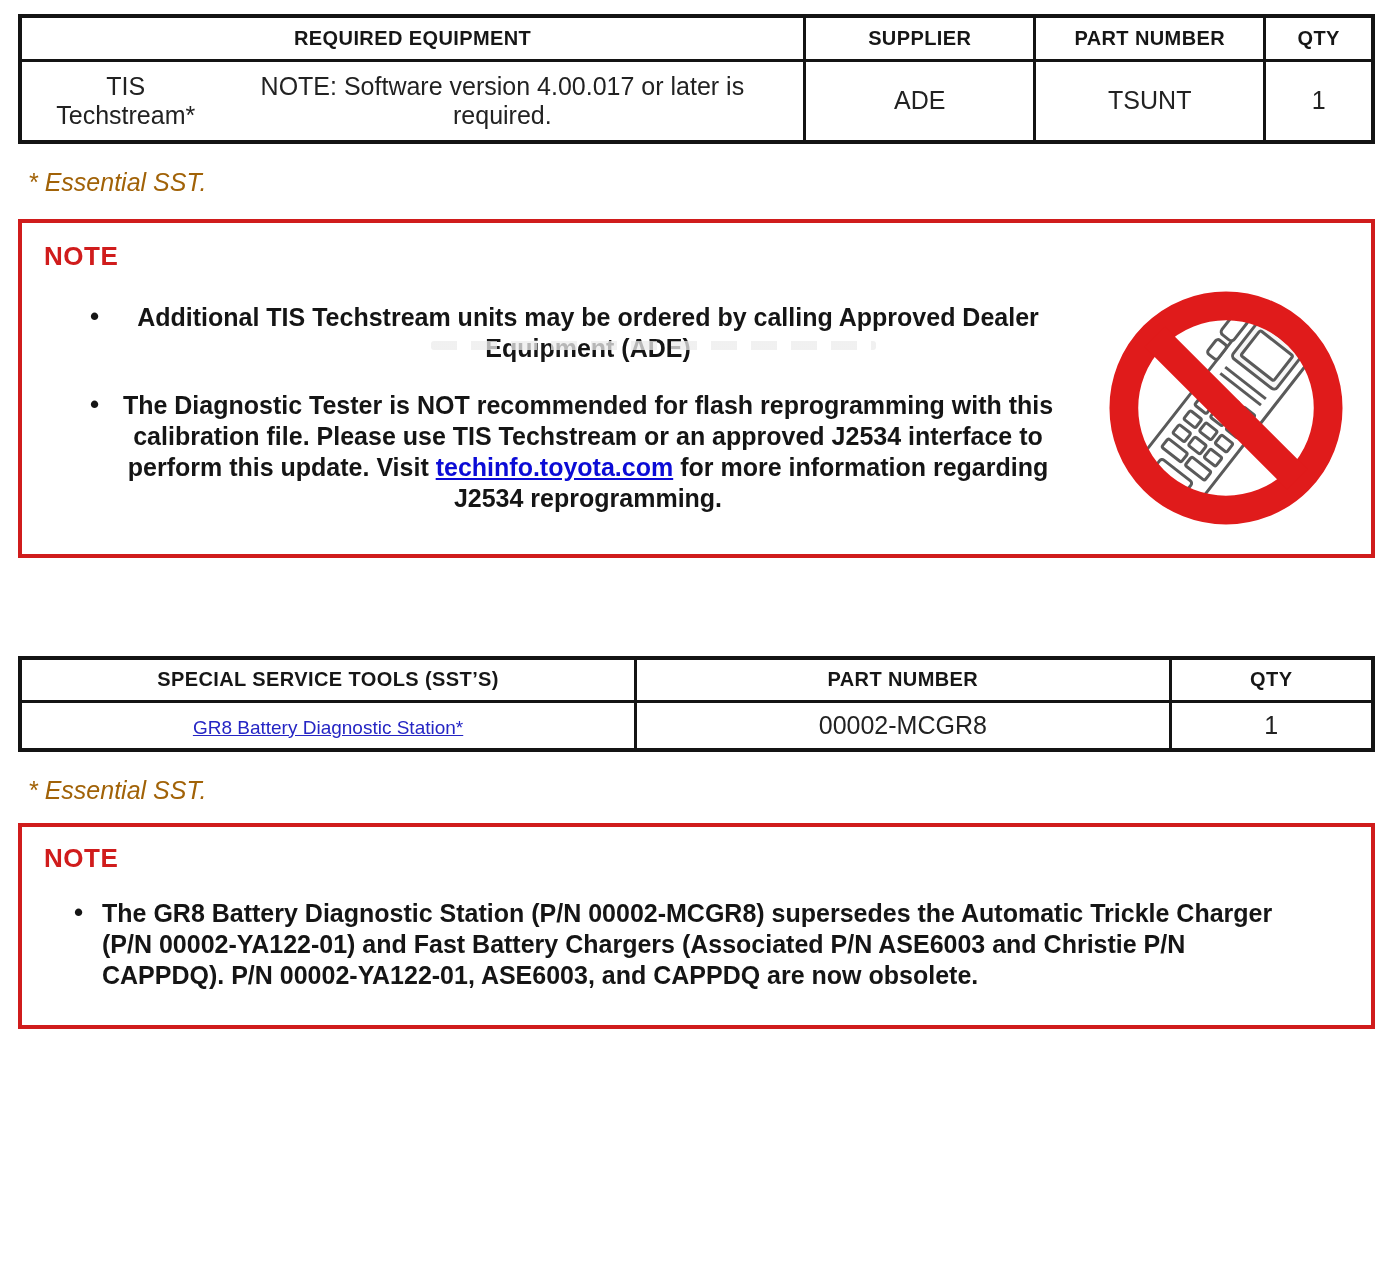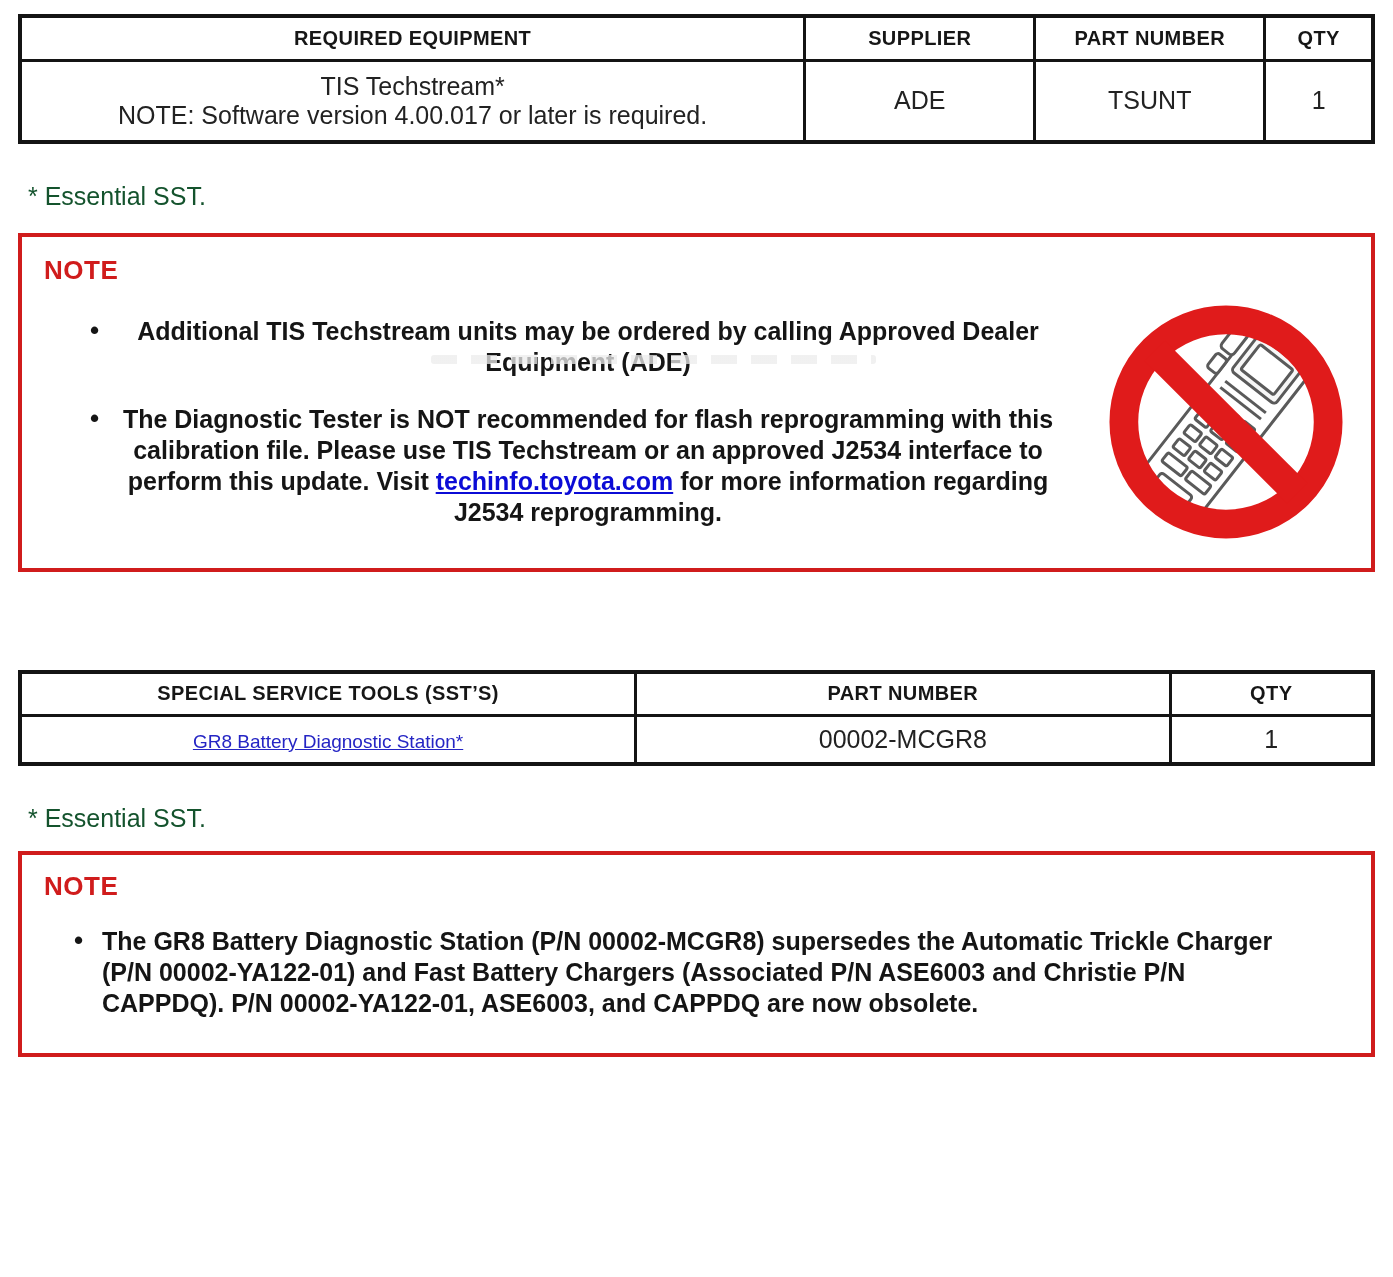--- a/index.html
+++ b/index.html
@@ -43,21 +43,21 @@
   .equip-col3 { width: 17%; }
   .equip-col4 { width: 8%; }
   td.equip-cell {
     height: 100px;
     text-align: left;
     padding: 10px 14px;
   }
   .equip-cell-inner {
     height: 100%;
     display: flex;
-    flex-direction: column;
+    flex-direction: row;
     justify-content: center;
   }
   
   .sst-col1 { width: 45.5%; }
   .sst-col2 { width: 39.5%; }
   .sst-col3 { width: 15%; }
   
   .tools-col1 { width: 74%; }
   .tools-col2 { width: 26%; }
 
@@ -68,22 +68,23 @@
   }
   a.sst-link {
     color: #2525c4;
     text-decoration: underline;
     font-weight: normal;
     font-size: 19px;
   }
 
   .essential {
     font-size: 25px;
-    color: #14532d;
-    margin: 38px 0 0 10px;
+    color: #a16207;
+    margin: 24px 0 0 10px;
+    font-style: italic;
   }
 
   
   .note-box {
     position: relative;
     width: 1357px;
     border: 4px solid #d01c1c;
     background: #fff;
   }
   .note-box-1 { margin-top: 22px; padding: 18px 22px 40px 22px; }

